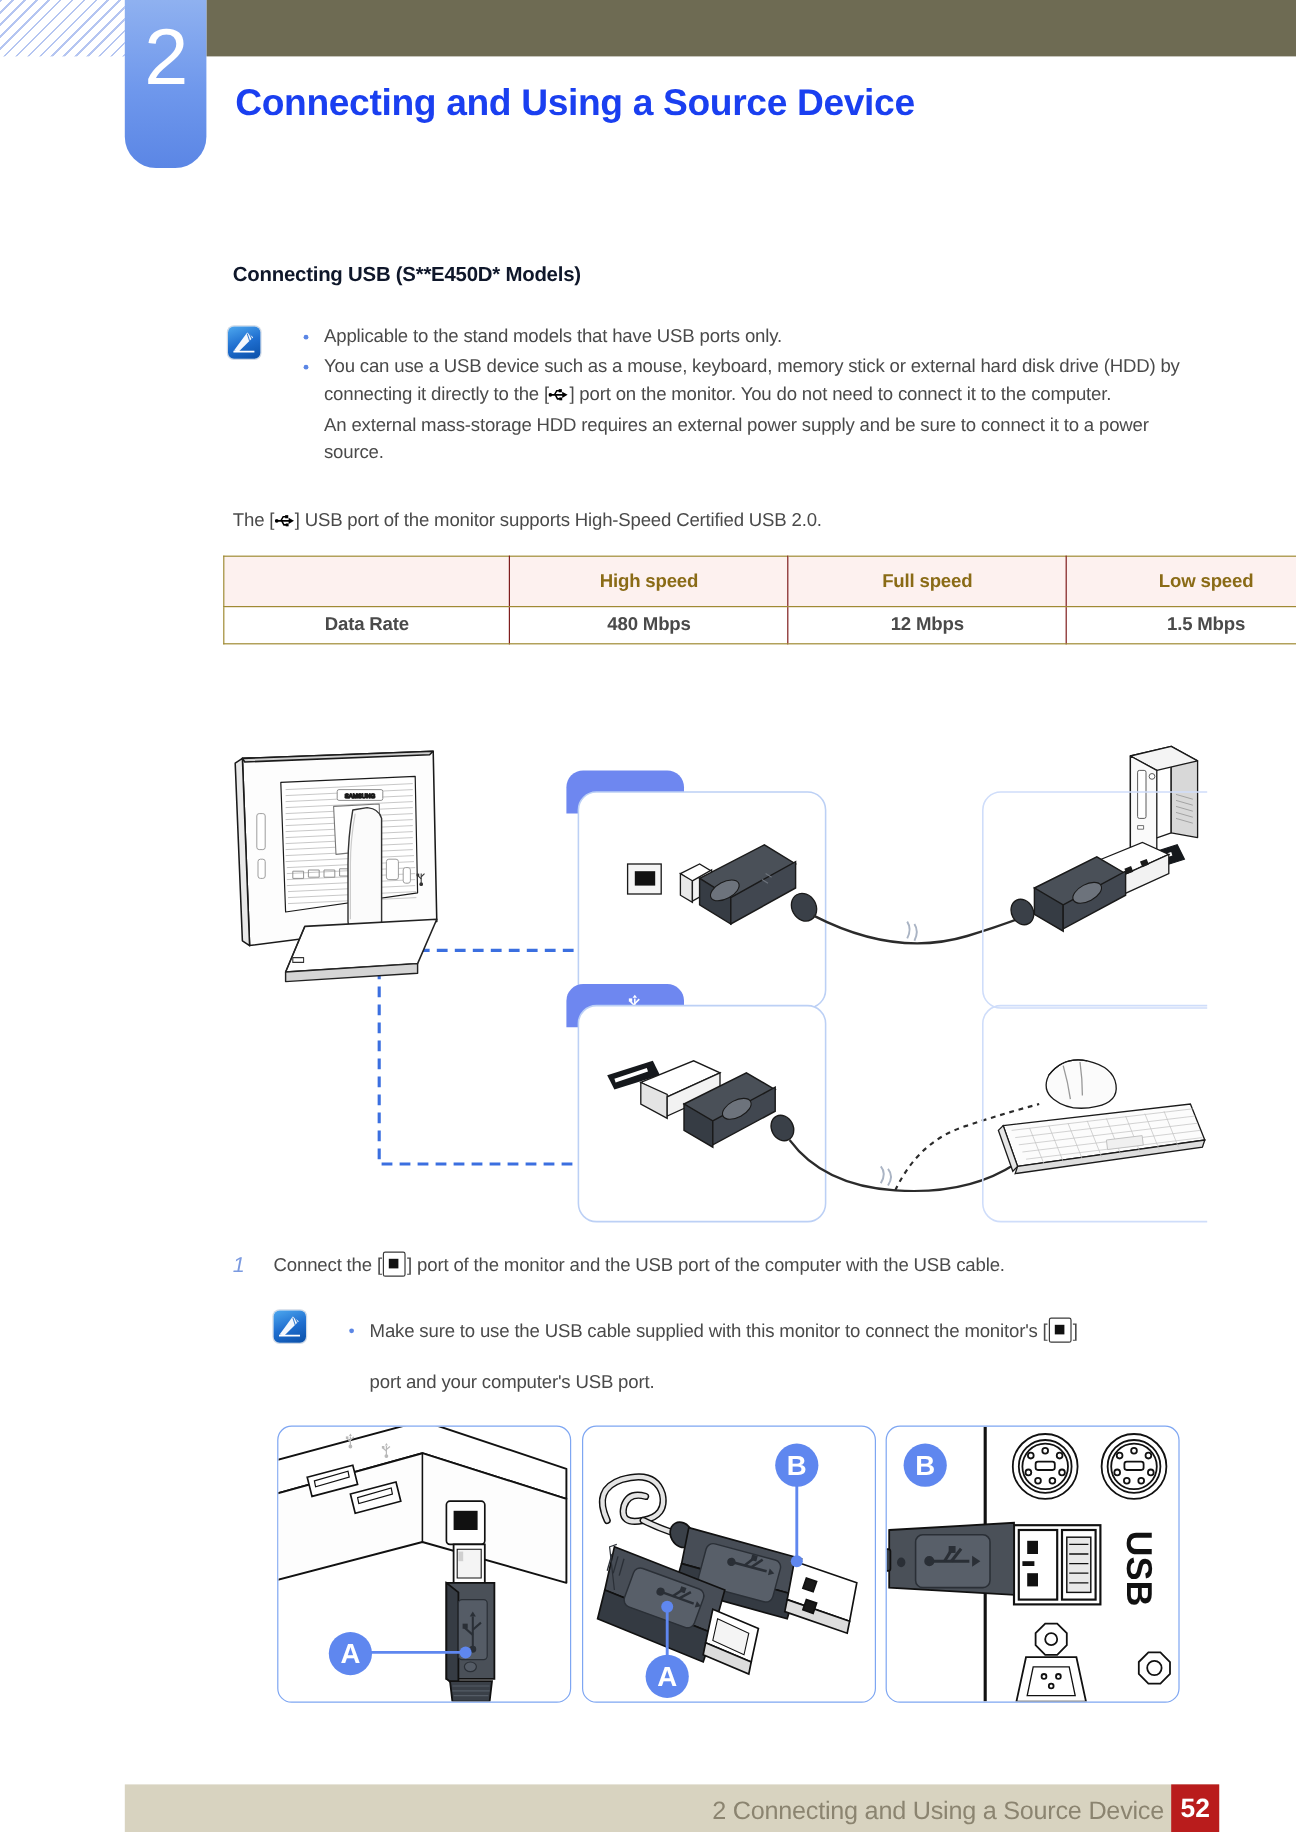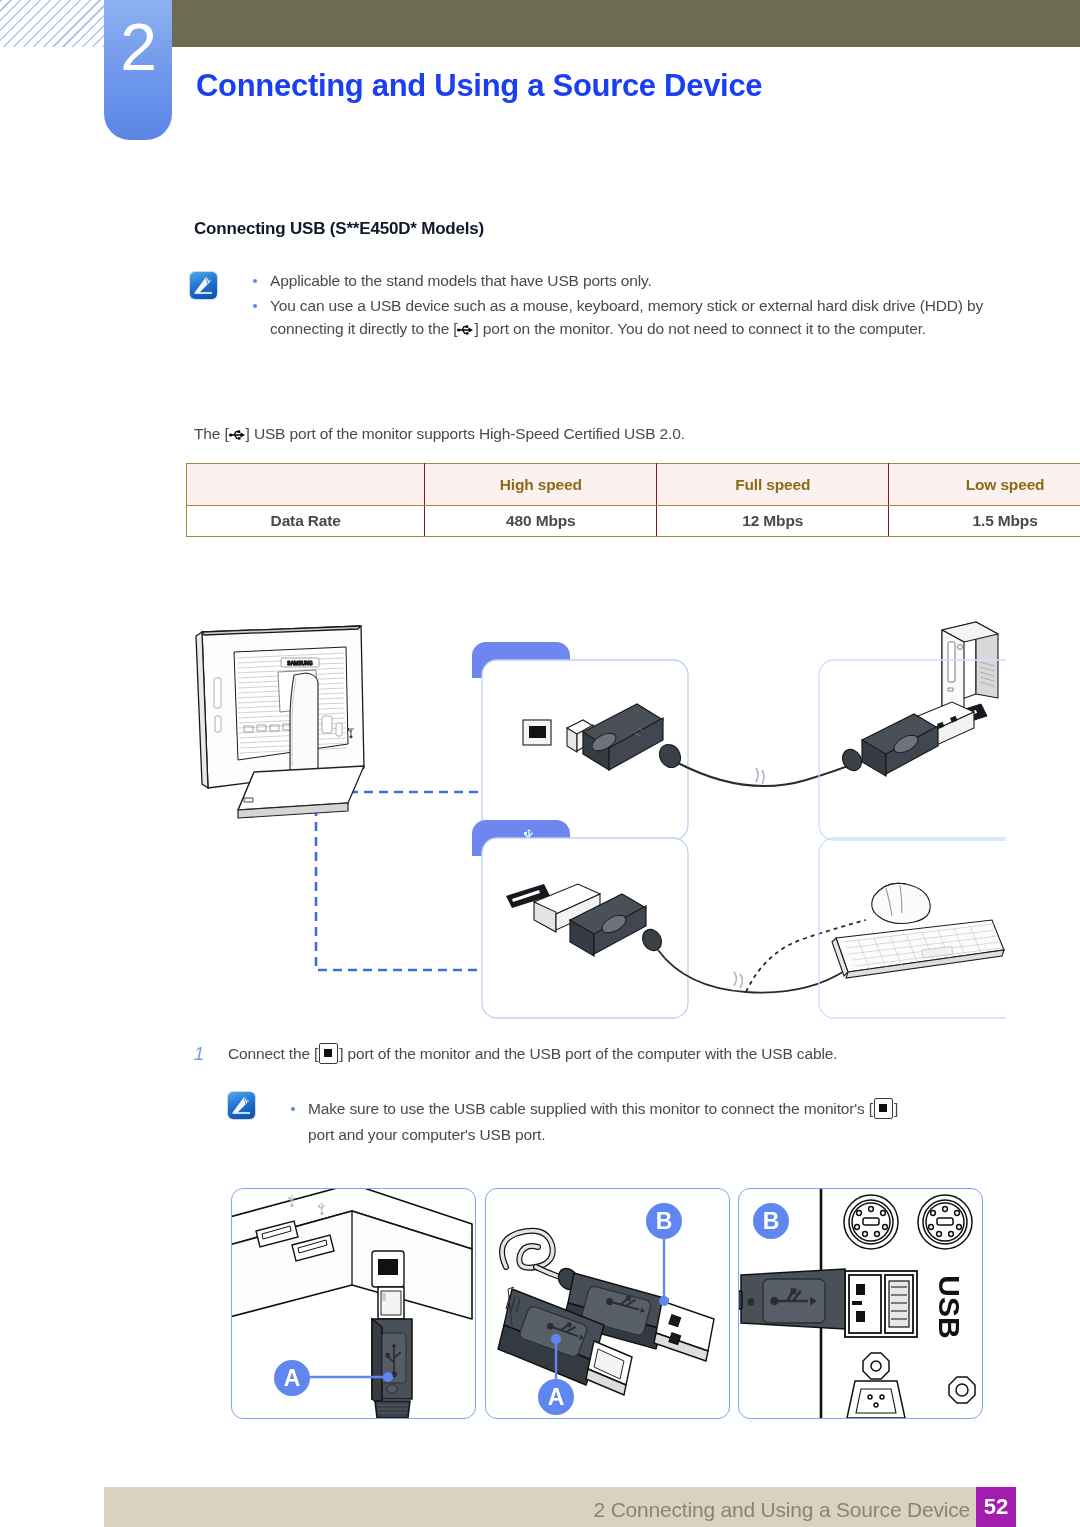--- a/index.html
+++ b/index.html
@@ -123,21 +123,21 @@
   .footer-bar{
     position:absolute;left:104px;top:1487px;width:912px;height:40px;
     background:#d8d3c0;
   }
   .footer-text{
     position:absolute;top:1498px;right:110px;
     color:#8b8470;font-size:21px;letter-spacing:-0.2px;
   }
   .page-box{
     position:absolute;left:976px;top:1487px;width:40px;height:40px;
-    background:#a21caf;color:#fff;font-size:22px;font-weight:bold;
+    background:#b91c1c;color:#fff;font-size:22px;font-weight:bold;
     display:flex;align-items:center;justify-content:center;
   }
 
   .step-num{
     position:absolute;left:194px;top:1044px;
     color:#7b9ae0;font-size:18px;font-style:italic;
   }
 </style>
 </head>
 <body>
@@ -165,20 +165,21 @@
     <li>
       <span>You can use a USB device such as a mouse, keyboard, memory stick or external hard disk drive (HDD) by connecting it directly to the [</span><span class="usbglyph"><svg width="17" height="12" viewBox="0 0 17 12">
             <path d="M1.5 6 H12" stroke="#000" stroke-width="1.5"></path>
             <path d="M16 6 L11.5 3.4 V8.6 Z" fill="#000"></path>
             <circle cx="1.6" cy="6" r="1.6" fill="#000"></circle>
             <path d="M5 6 L7 2.6 L9.3 2.6" stroke="#000" stroke-width="1.3" fill="none"></path>
             <rect x="8.6" y="1.3" width="2.6" height="2.6" fill="#000"></rect>
             <path d="M5.8 6 L7.6 9.4 L9.6 9.4" stroke="#000" stroke-width="1.3" fill="none"></path>
             <rect x="9.1" y="8.2" width="2.4" height="2.4" fill="#000"></rect>
           </svg></span><span>] port on the monitor. You do not need to connect it to the computer.</span>
+      <div style="margin-top:3px;">An external mass-storage HDD requires an external power supply and be sure to connect it to a power source.</div>
     </li>
   </ul>
 </div>
 
 <div class="para" style="left:194px;top:425px;">
   <span>The [</span><span class="usbglyph"><svg width="17" height="12" viewBox="0 0 17 12">
         <path d="M1.5 6 H12" stroke="#000" stroke-width="1.5"></path>
         <path d="M16 6 L11.5 3.4 V8.6 Z" fill="#000"></path>
         <circle cx="1.6" cy="6" r="1.6" fill="#000"></circle>
         <path d="M5 6 L7 2.6 L9.3 2.6" stroke="#000" stroke-width="1.3" fill="none"></path>
@@ -437,21 +438,21 @@
       <svg width="21" height="21" viewBox="0 0 21 21">
         <path d="M2 17 L13 2 L18 6 L6 18 Z" fill="#ffffff" opacity="0.95"></path>
         <path d="M13 3 L15 9 M14.5 2.5 L17 7.5" stroke="#3a7fd0" stroke-width="0.9" fill="none"></path>
         <path d="M1.5 18 L19 18" stroke="#ffffff" stroke-width="1.6"></path>
       </svg>
     </span>
   </span>
   <ul class="note-list">
     <li style="margin-top:8px;">
       <span>Make sure to use the USB cable supplied with this monitor to connect the monitor's [</span><span class="sqglyph"></span><span>]</span>
-      <div style="margin-top:3px;">port and your computer's USB port.</div>
+      <div style="margin-top:20px;">port and your computer's USB port.</div>
     </li>
   </ul>
 </div>
 
 <div class="bpanel" style="left:231px;">
   <svg width="243" height="229" viewBox="0 0 243 229">
     <g stroke="#111" stroke-width="1.6" fill="#ffffff" stroke-linejoin="round">
       <path d="M-10 30 L120 -5 L240 35 L240 60 L120 22 L-10 58 Z" fill="#ffffff"></path>
       <path d="M-10 58 L120 22 L240 60 L240 130 L120 96 L-10 130 Z" fill="#fdfdfd"></path>
       <path d="M120 22 L120 96" stroke="#111" stroke-width="1.3"></path>

